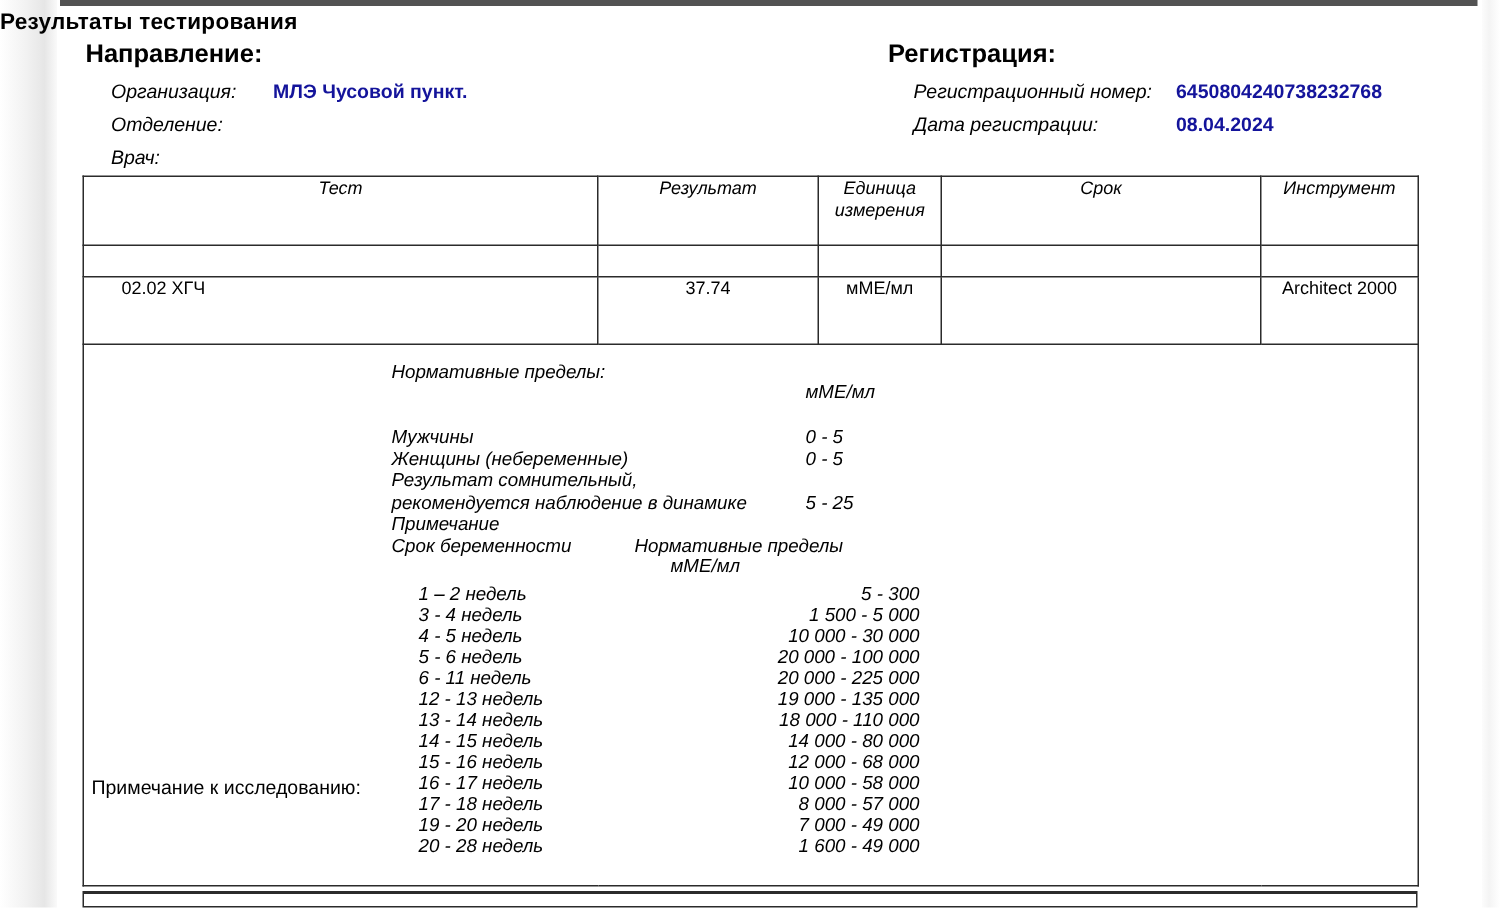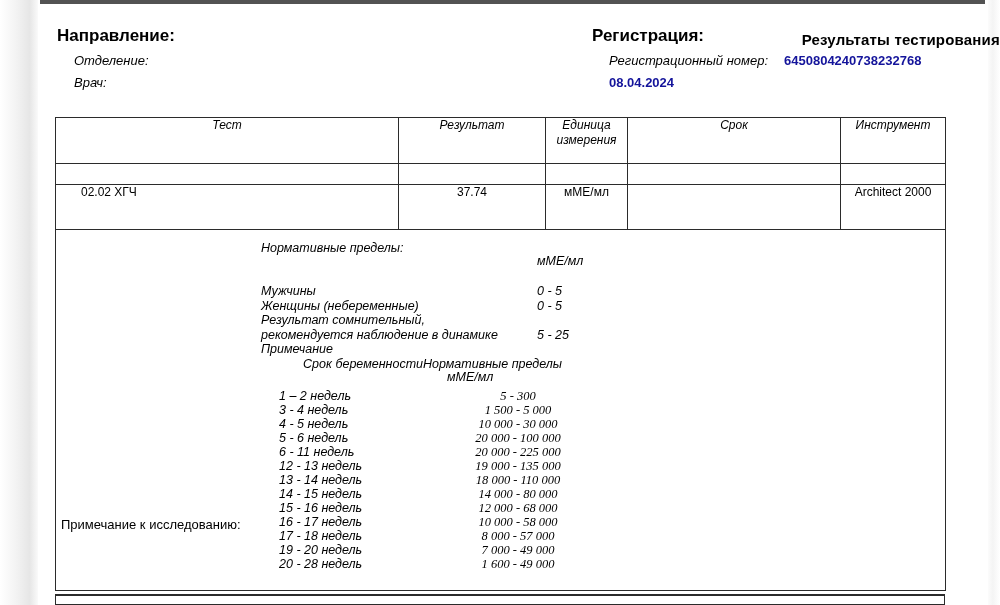--- a/index.html
+++ b/index.html
@@ -41,25 +41,24 @@
   #sheet {
     position: absolute;
     left: 0; top: 0;
     width: 1000px; height: 605px;
   }
 
   .doc-title {
     position: absolute;
     left: 0; top: 6px;
     width: 1000px;
-    text-align: right;
+    text-align: left;
     font-size: 15px;
     font-weight: bold;
     letter-spacing: .2px;
-    margin-top: 25px;
   }
 
   
   .meta-col {
     position: absolute;
     font-size: 13px;
   }
   #meta-left  { left: 57px;  top: 26px; }
   #meta-right { left: 548px; top: 26px; margin-left: 44px; }
 
@@ -179,41 +178,39 @@
     margin-bottom: 2px;
     white-space: nowrap;
   }
   .nb-text  { width: 276px; }
   .nb-val   { }
 
   .nb-preg-head {
     display: flex;
     white-space: nowrap;
     margin-bottom: 1px;
-    text-align: right;
   }
   .nb-preg-head .h1 { width: 162px; }
   .nb-unit-sub {
     margin-left: 186px;
     margin-bottom: 6px;
   }
   .preg-line {
     display: flex;
     white-space: nowrap;
     margin-bottom: 1.5px;
   }
   .preg-term {
     width: 162px;
     padding-left: 18px;
     box-sizing: border-box;
   }
   .preg-range {
     width: 190px;
-    text-align: center;
-    font-family: Liberation Serif, serif;
+    text-align: right;
   }
 
   
   #next-row {
     position: absolute;
     left: 55px;
     top: 594px;
     width: 890px;
     height: 11px;
     border: 1px solid #2b2b2b;
@@ -228,20 +225,24 @@
 <div id="page-gutter-right"></div>
 <div id="top-rule"></div>
 
 <div id="sheet">
 
   <div class="doc-title">Результаты тестирования</div>
 
   <div class="meta-col" id="meta-left">
     <div class="meta-head">Направление:</div>
 
+    <div class="meta-row">
+      <span class="meta-label">Организация:</span>
+      <span class="meta-value">МЛЭ Чусовой пункт.</span>
+    </div>
 
     <div class="meta-row">
       <span class="meta-label">Отделение:</span>
       <span class="meta-value"></span>
     </div>
 
     <div class="meta-row">
       <span class="meta-label">Врач:</span>
       <span class="meta-value"></span>
     </div>
@@ -249,20 +250,21 @@
 
   <div class="meta-col" id="meta-right">
     <div class="meta-head">Регистрация:</div>
 
     <div class="meta-row">
       <span class="meta-label">Регистрационный номер:</span>
       <span class="meta-value">6450804240738232768</span>
     </div>
 
     <div class="meta-row">
+      <span class="meta-label">Дата регистрации:</span>
       <span class="meta-value">08.04.2024</span>
     </div>
   </div>
 
   <table id="results-table">
     <colgroup>
       <col class="col-test">
         <col class="col-result">
         <col class="col-unit">
         <col class="col-norm">

